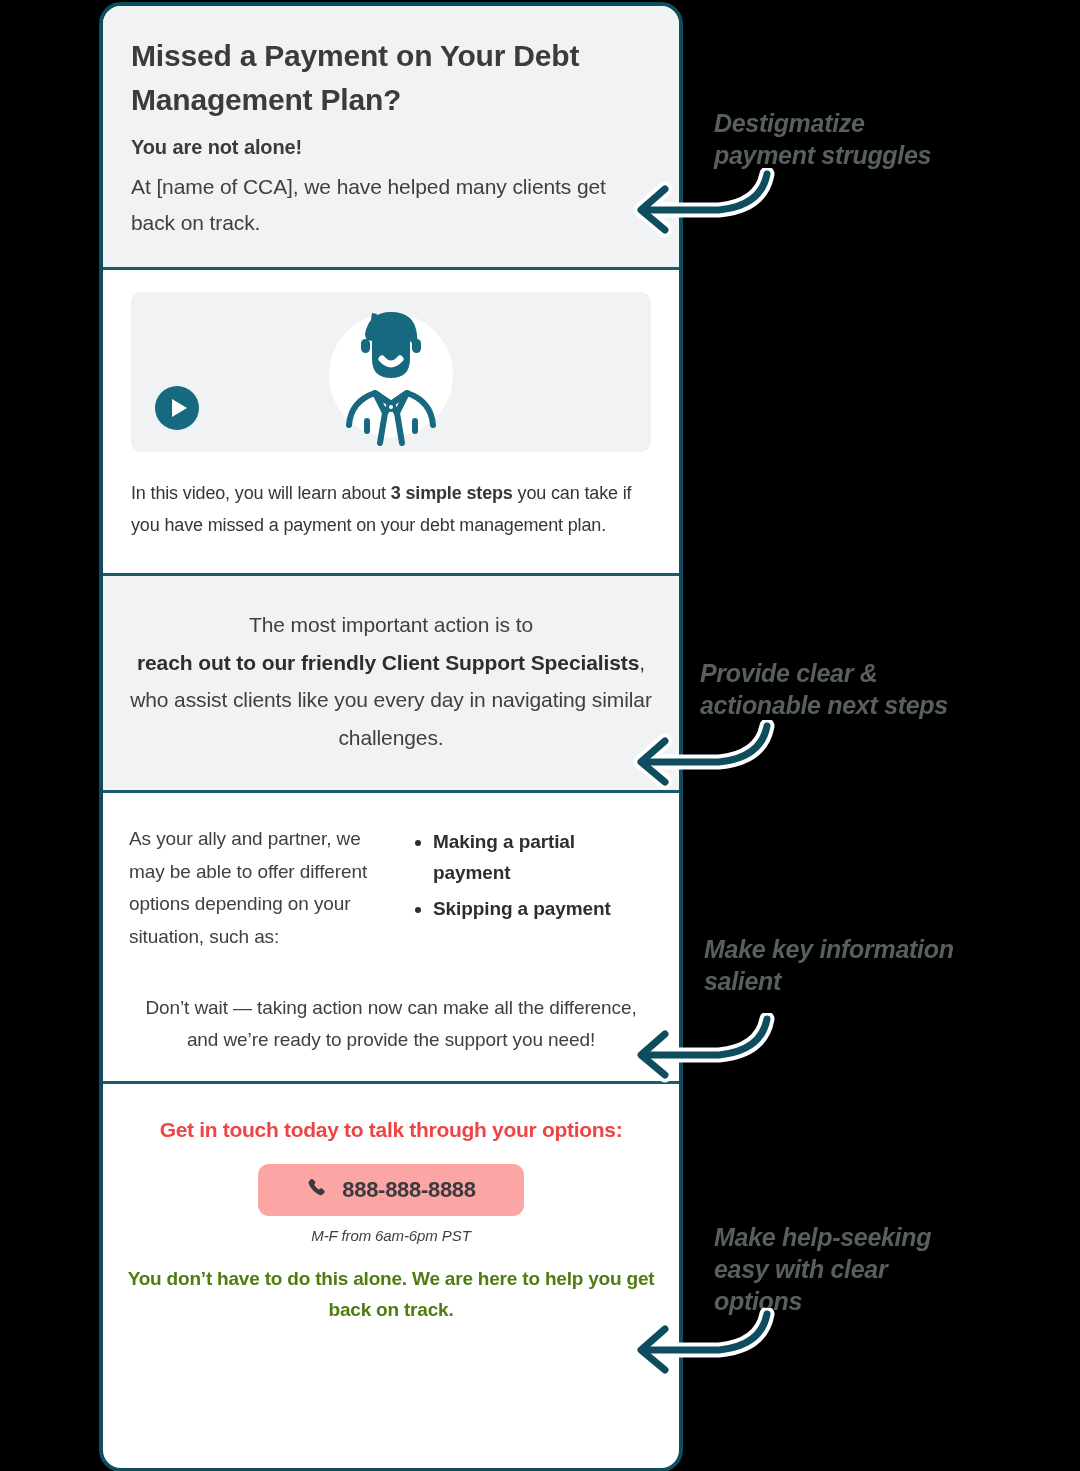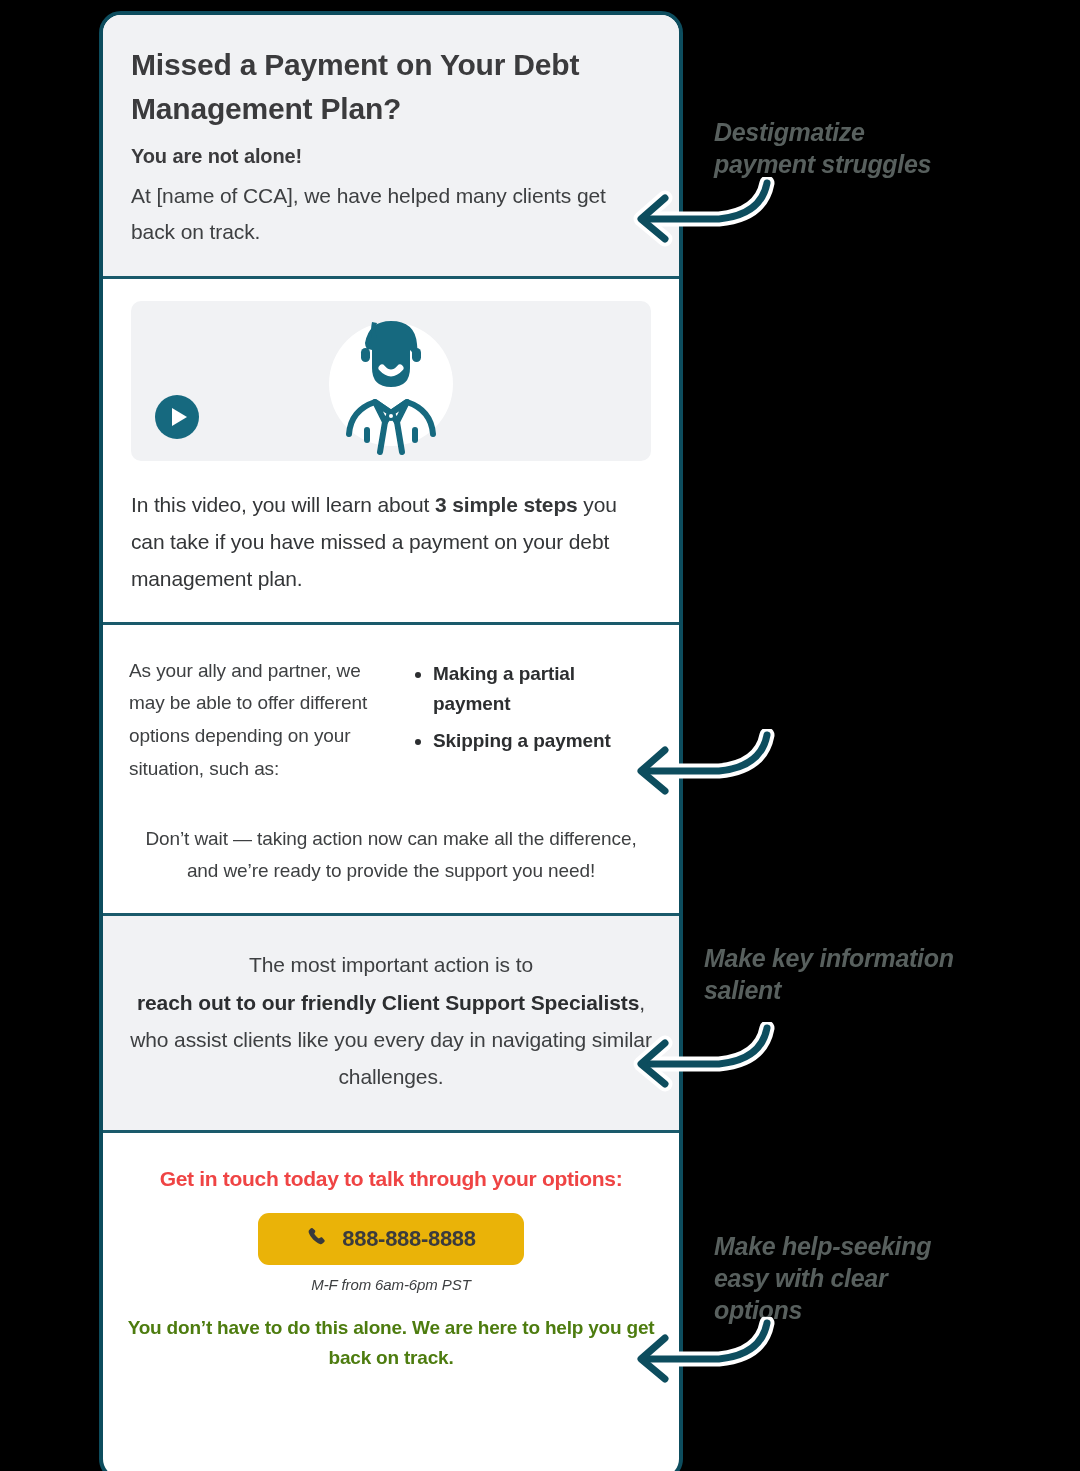--- a/index.html
+++ b/index.html
@@ -3,21 +3,21 @@
 <meta charset="utf-8">
 <style>
   html,body{margin:0;padding:0;}
   body{
     width:1080px;height:1471px;
     background:#000000;
     font-family:"Liberation Sans", sans-serif;
     overflow:hidden;
     position:relative;
   }
-  .stage{position:absolute;left:0;top:17px;width:1080px;height:1378px;}
+  .stage{position:absolute;left:0;top:8px;width:1080px;height:1378px;}
 
   
   .card{
     position:absolute;
     left:99px;top:-6px;
     width:584px;height:1470px;
     border:4px solid #0d4d5e;
     border-radius:22px;
     background:#ffffff;
     box-sizing:border-box;
@@ -67,21 +67,21 @@
     width:0;height:0;margin-left:4px;
     border-left:15px solid #ffffff;
     border-top:9px solid transparent;
     border-bottom:9px solid transparent;
   }
   .avatar-wrap{
     position:absolute;left:50%;top:8px;transform:translateX(-50%);
     width:128px;height:150px;
   }
   .video-caption{
-    font-size:21px;color:#343638;line-height:1.75;margin:26px 0 0 0;
+    font-size:18px;color:#343638;line-height:1.75;margin:26px 0 8px 0;
     letter-spacing:-0.15px;
   }
   .video-caption b{font-weight:bold;}
 
   
   #sec-action{padding:30px 22px 34px 22px;text-align:center;}
   .action-text{
     font-size:21px;color:#3e4042;line-height:1.78;margin:0;
     letter-spacing:-0.1px;
   }
@@ -107,21 +107,21 @@
 
   
   #sec-contact{padding:34px 20px 34px 20px;text-align:center;}
   .contact-title{
     font-size:21px;font-weight:bold;color:#ef4444;margin:0 0 22px 0;
     letter-spacing:-0.3px;
   }
   .contact-row{display:flex;gap:16px;justify-content:center;}
   .contact-col{flex:1;max-width:266px;}
   .contact-pill{
-    background:#eab308;border-radius:11px;
+    background:#fca5a5;border-radius:11px;
     height:52px;
     display:flex;align-items:center;justify-content:center;gap:12px;
     cursor:pointer;
   }
   .contact-pill .label{
     font-size:22px;font-weight:bold;color:#3b3b3d;letter-spacing:-0.3px;
   }
   .contact-note{
     margin-top:11px;font-size:15px;font-style:italic;font-weight:normal;
     color:#3e4042;letter-spacing:-0.1px;
@@ -192,35 +192,35 @@
         </div>
 
         <div class="play-btn">
           <span class="tri"></span>
         </div>
       </div>
 
       <p class="video-caption"><span>In this video, you will learn about </span><b>3 simple steps</b><span>  you can take if you have missed a payment on your debt management plan.</span></p>
     </div>
 
+    <div class="section bg-gray sec-divider" id="sec-action">
+      <p class="action-text"><span>The most important action is to</span><br><b>reach out to our friendly Client Support Specialists</b><span>,</span><br><span>who assist clients like you every day in navigating similar challenges.</span></p>
+    </div>
+
     <div class="section bg-white sec-divider" id="sec-options">
       <div class="opt-row">
         <div class="opt-left">As your ally and partner, we may be able to offer different options depending on your situation, such as:</div>
         <div class="opt-right">
           <ul class="opt-list">
             <li>Making a partial payment</li>
             <li>Skipping a payment</li>
           </ul>
         </div>
       </div>
       <p class="opt-footer">Don’t wait — taking action now can make all the difference, and we’re ready to provide the support you need!</p>
-    </div>
-
-    <div class="section bg-gray sec-divider" id="sec-action">
-      <p class="action-text"><span>The most important action is to</span><br><b>reach out to our friendly Client Support Specialists</b><span>,</span><br><span>who assist clients like you every day in navigating similar challenges.</span></p>
     </div>
 
     <div class="section bg-white" id="sec-contact">
       <div class="contact-title">Get in touch today to talk through your options:</div>
 
       <div class="contact-row">
 
         <div class="contact-col">
           <div class="contact-pill">
             <span>
@@ -247,20 +247,22 @@
     <g fill="none" stroke="#ffffff" stroke-width="15" stroke-linecap="round" stroke-linejoin="round">
       <path d="M142 6 q-6 32 -48 36 l-75 0"></path>
       <path d="M40 21 L16 42 L40 62"></path>
     </g>
     <g fill="none" stroke="#0d4d5e" stroke-width="7" stroke-linecap="round" stroke-linejoin="round">
       <path d="M142 6 q-6 32 -48 36 l-75 0"></path>
       <path d="M40 21 L16 42 L40 62"></path>
     </g>
   </svg>
 
+  <div class="anno" style="left:700px;top:649px;">Provide clear &amp;
+actionable next steps</div>
   <svg class="arrow" style="left:625px;top:712px;" width="150" height="80" viewBox="0 0 150 80">
     <g fill="none" stroke="#ffffff" stroke-width="15" stroke-linecap="round" stroke-linejoin="round">
       <path d="M142 6 q-6 32 -48 36 l-75 0"></path>
       <path d="M40 21 L16 42 L40 62"></path>
     </g>
     <g fill="none" stroke="#0d4d5e" stroke-width="7" stroke-linecap="round" stroke-linejoin="round">
       <path d="M142 6 q-6 32 -48 36 l-75 0"></path>
       <path d="M40 21 L16 42 L40 62"></path>
     </g>
   </svg>

